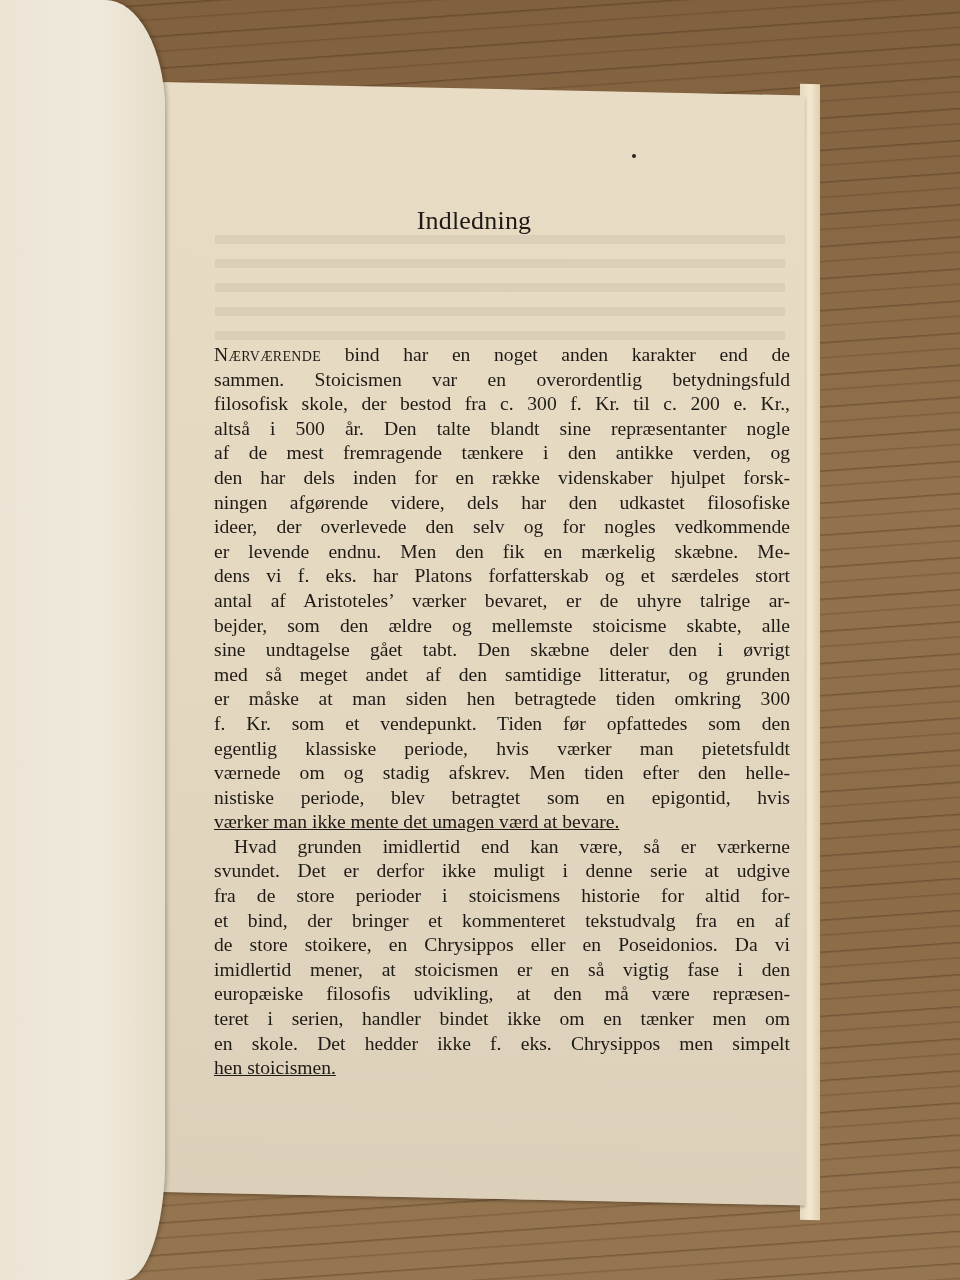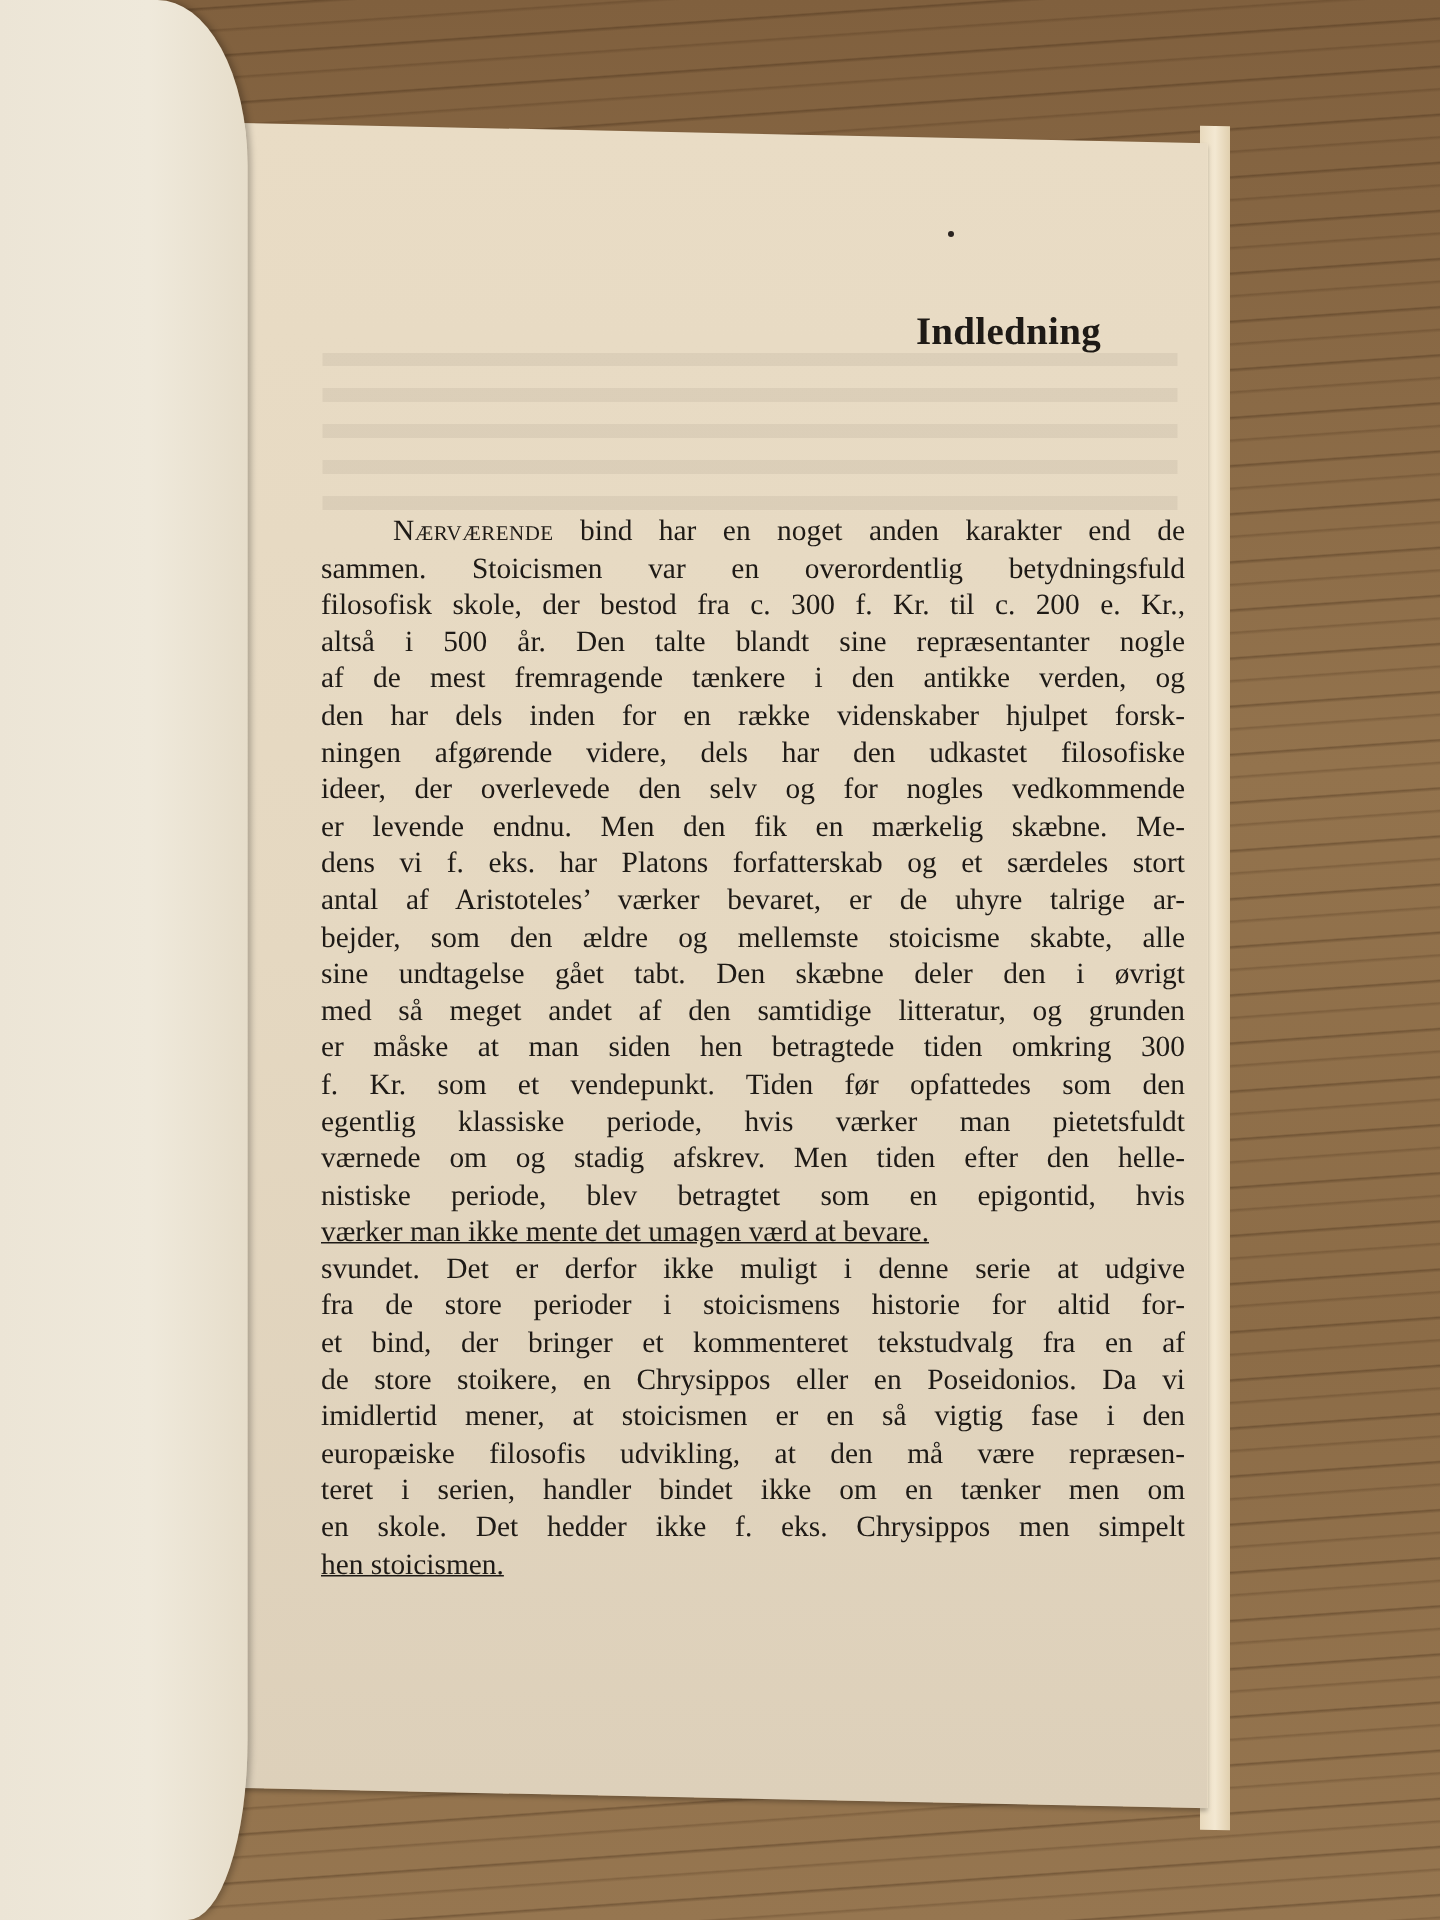--- a/index.html
+++ b/index.html
@@ -65,23 +65,23 @@
       width: 580px;
       height: 1280px;
       z-index: 3;
       color: #1e1a16;
     }
     .chapter-title {
       position: absolute;
       top: 206px;
       left: 0;
       width: 520px;
-      text-align: right;
+      text-align: center;
       font-size: 26px;
-      font-weight: bold;
+      font-weight: normal;
       margin: 0;
       letter-spacing: 0.2px;
     }
     .body-text {
       position: absolute;
       top: 343px;
       left: 0;
       width: 576px;
       font-size: 19.6px;
       line-height: 24.6px;
@@ -101,21 +101,20 @@
     .line.last {
       text-align-last: left;
       text-decoration: underline;
     }
     .line.indent {
       text-indent: 20px;
     }
     .smallcaps {
       font-variant: small-caps;
       letter-spacing: 0.3px;
-      margin-left: 48px;
     }
     .bleed-through {
       position: absolute;
       left: 215px;
       top: 235px;
       width: 570px;
       height: 110px;
       z-index: 2;
       opacity: 0.07;
       background: repeating-linear-gradient(180deg, #3a2f25 0px, #3a2f25 9px, transparent 9px, transparent 24px);
@@ -160,20 +159,21 @@
       <span class="line">sine undtagelse gået tabt. Den skæbne deler den i øvrigt</span>
       <span class="line">med så meget andet af den samtidige litteratur, og grunden</span>
       <span class="line">er måske at man siden hen betragtede tiden omkring 300</span>
       <span class="line">f. Kr. som et vendepunkt. Tiden før opfattedes som den</span>
       <span class="line">egentlig klassiske periode, hvis værker man pietetsfuldt</span>
       <span class="line">værnede om og stadig afskrev. Men tiden efter den helle-</span>
       <span class="line">nistiske periode, blev betragtet som en epigontid, hvis</span>
       <span class="line last">værker man ikke mente det umagen værd at bevare.</span>
     </p>
     <p>
+      <span class="line indent">Hvad grunden imidlertid end kan være, så er værkerne</span>
       <span class="line">svundet. Det er derfor ikke muligt i denne serie at udgive</span>
       <span class="line">fra de store perioder i stoicismens historie for altid for-</span>
       <span class="line">et bind, der bringer et kommenteret tekstudvalg fra en af</span>
       <span class="line">de store stoikere, en Chrysippos eller en Poseidonios. Da vi</span>
       <span class="line">imidlertid mener, at stoicismen er en så vigtig fase i den</span>
       <span class="line">europæiske filosofis udvikling, at den må være repræsen-</span>
       <span class="line">teret i serien, handler bindet ikke om en tænker men om</span>
       <span class="line">en skole. Det hedder ikke f. eks. Chrysippos men simpelt</span>
       <span class="line last">hen stoicismen.</span>
     </p>

